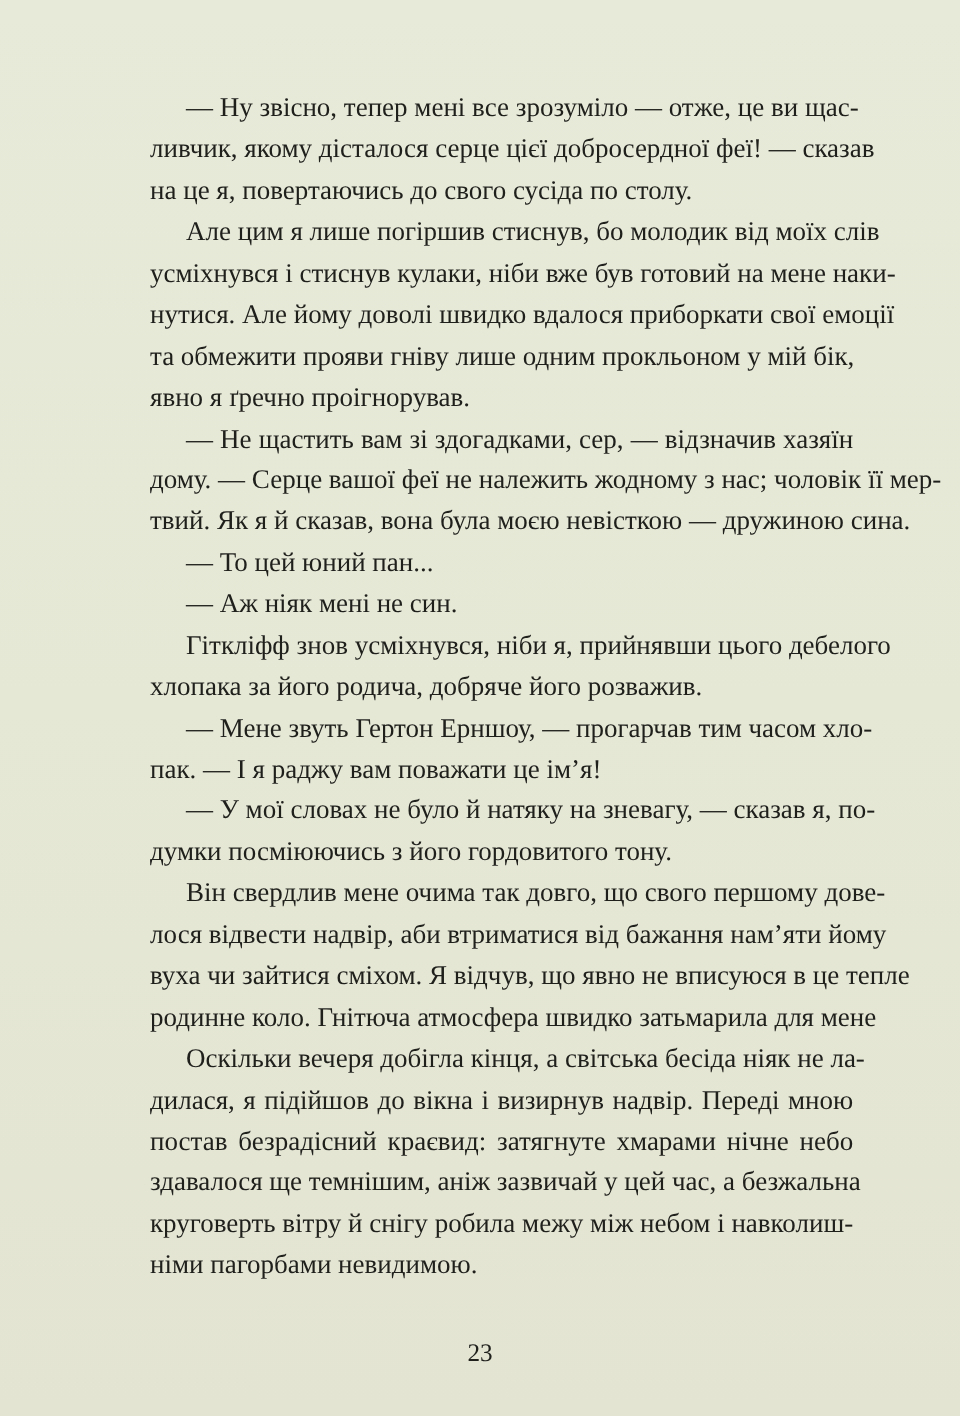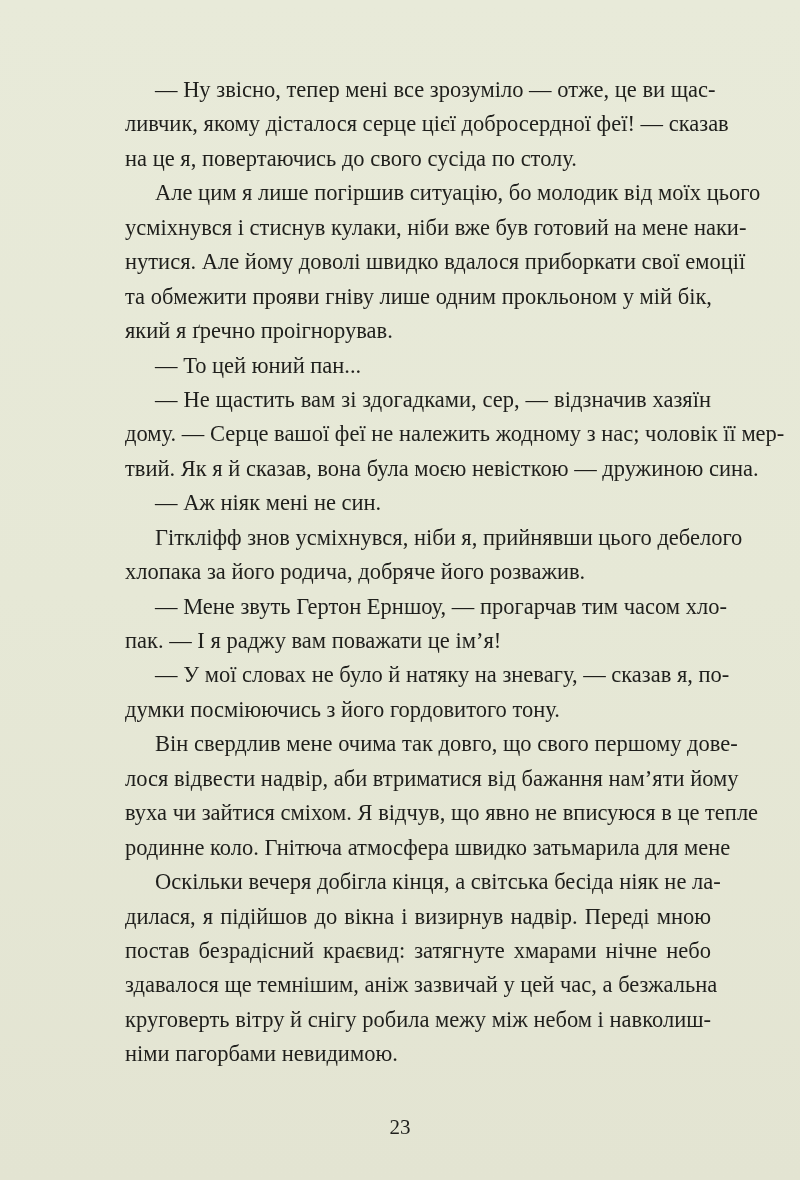--- a/index.html
+++ b/index.html
@@ -47,35 +47,35 @@
 
 <div class="page-body">
 
   <div class="para">
     <span class="line indent">— Ну звісно, тепер мені все зрозуміло — отже, це ви щас-</span>
     <span class="line">ливчик, якому дісталося серце цієї добросердної феї! — сказав</span>
     <span class="line last">на це я, повертаючись до свого сусіда по столу.</span>
   </div>
 
   <div class="para">
-    <span class="line indent">Але цим я лише погіршив ситуацію, бо молодик від моїх цього</span>
+    <span class="line indent">Але цим я лише погіршив стиснув, бо молодик від моїх слів</span>
     <span class="line">усміхнувся і стиснув кулаки, ніби вже був готовий на мене наки-</span>
     <span class="line">нутися. Але йому доволі швидко вдалося приборкати свої емоції</span>
     <span class="line">та обмежити прояви гніву лише одним прокльоном у мій бік,</span>
-    <span class="line last">який я ґречно проігнорував.</span>
-  </div>
-
-  <div class="para">
-    <span class="line indent last">— То цей юний пан...</span>
+    <span class="line last">явно я ґречно проігнорував.</span>
   </div>
 
   <div class="para">
     <span class="line indent">— Не щастить вам зі здогадками, сер, — відзначив хазяїн</span>
     <span class="line">дому. — Серце вашої феї не належить жодному з нас; чоловік її мер-</span>
     <span class="line last">твий. Як я й сказав, вона була моєю невісткою — дружиною сина.</span>
+  </div>
+
+  <div class="para">
+    <span class="line indent last">— То цей юний пан...</span>
   </div>
 
   <div class="para">
     <span class="line indent last">— Аж ніяк мені не син.</span>
   </div>
 
   <div class="para">
     <span class="line indent">Гіткліфф знов усміхнувся, ніби я, прийнявши цього дебелого</span>
     <span class="line last">хлопака за його родича, добряче його розважив.</span>
   </div>

